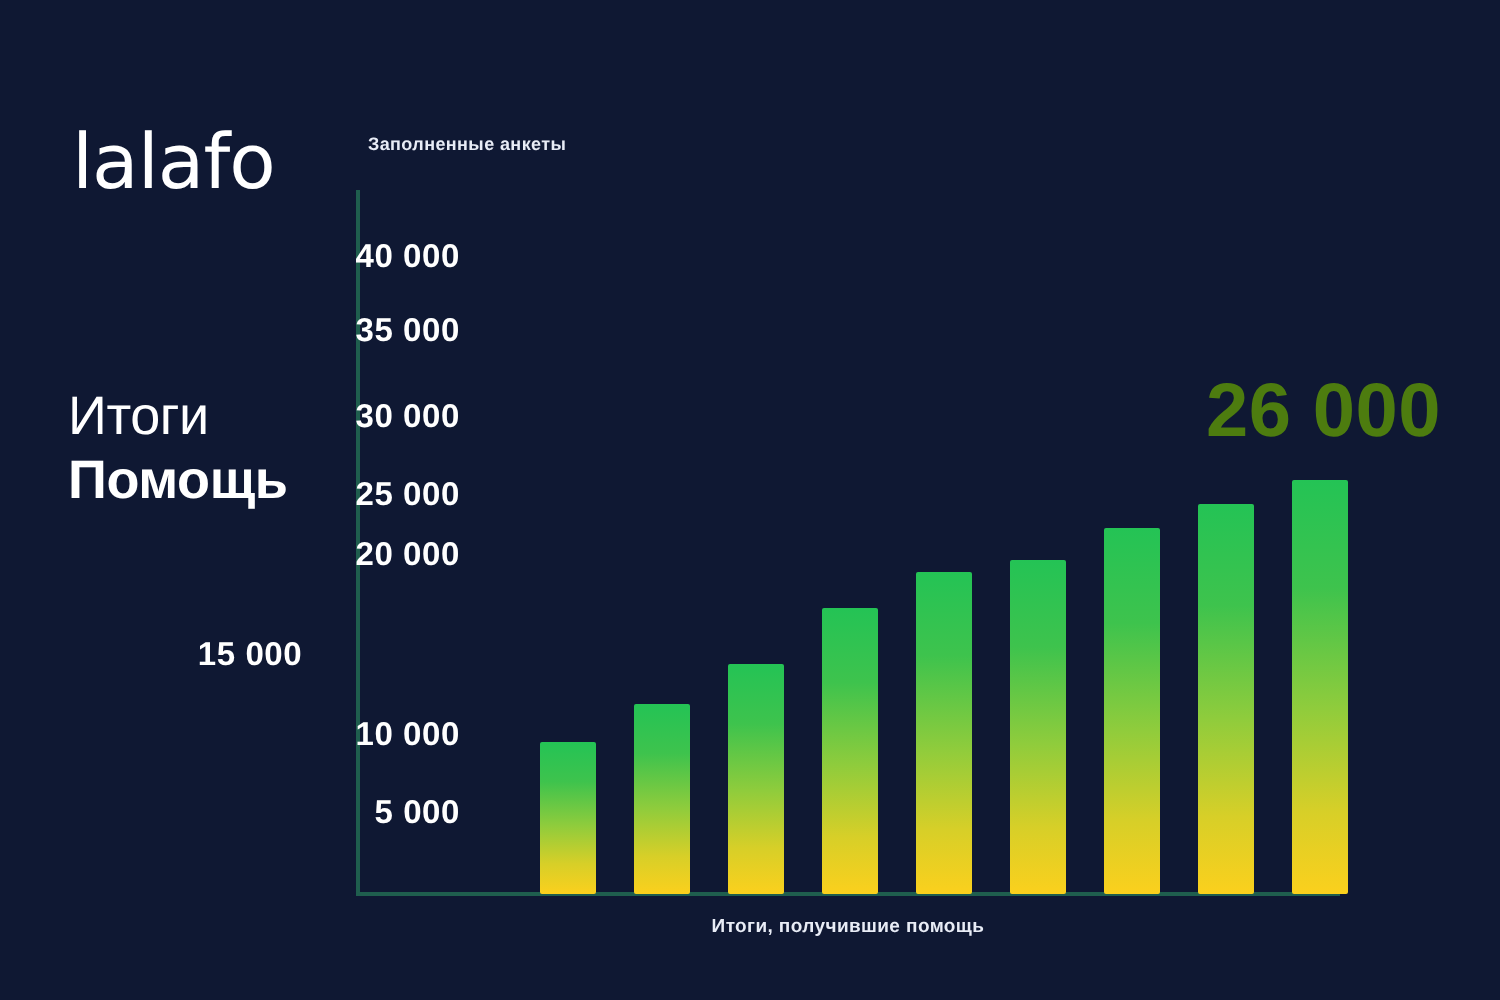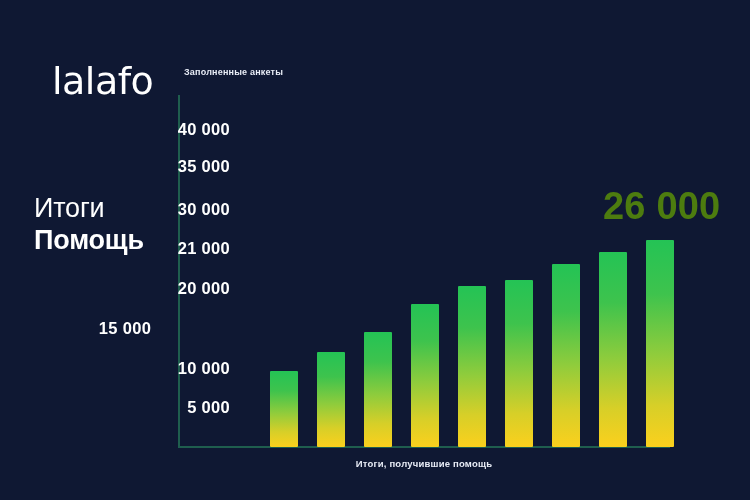--- a/index.html
+++ b/index.html
@@ -25,21 +25,21 @@
   
   #brand-panel {
     position: absolute;
     left: 0;
     top: 0;
     width: 178px;
     height: 500px;
   }
   #logo {
     position: absolute;
-    left: 52px;
+    left: 36px;
     top: 62px;
     font-family: "DejaVu Sans", sans-serif;
     font-size: 38px;
     font-weight: 400;
     letter-spacing: -0.5px;
     color: #ffffff;
     line-height: 1;
   }
   #headline {
     position: absolute;
@@ -147,22 +147,22 @@
   <div id="chart">
     <div id="y-axis-title">Заполненные анкеты</div>
 
     <div id="axis-v"></div>
     <div id="axis-h"></div>
 
     <div id="ticks">
         <div class="y-tick" style="top: 129px;">40 000</div>
         <div class="y-tick" style="top: 166px;">35 000</div>
         <div class="y-tick" style="top: 208.5px;">30 000</div>
-        <div class="y-tick" style="top: 248.25px;">21 000</div>
-        <div class="y-tick" style="top: 288px;">20 000</div>
+        <div class="y-tick" style="top: 248.25px;">25 000</div>
+        <div class="y-tick" style="top: 278px;">20 000</div>
         <div class="y-tick" style="top: 327.75px; text-align: center;">15 000</div>
         <div class="y-tick" style="top: 367.5px;">10 000</div>
         <div class="y-tick" style="top: 407.25px;">5 000</div>
       </div>
     <div id="bars">
         <div class="bar" style="left: 92px; width: 28px; top: 371.475px; height: 75.525px;"></div>
         <div class="bar" style="left: 139px; width: 28px; top: 351.6px; height: 95.4px;"></div>
         <div class="bar" style="left: 186px; width: 28px; top: 331.725px; height: 115.275px;"></div>
         <div class="bar" style="left: 233px; width: 28px; top: 303.9px; height: 143.1px;"></div>
         <div class="bar" style="left: 280px; width: 28px; top: 285.615px; height: 161.385px;"></div>

